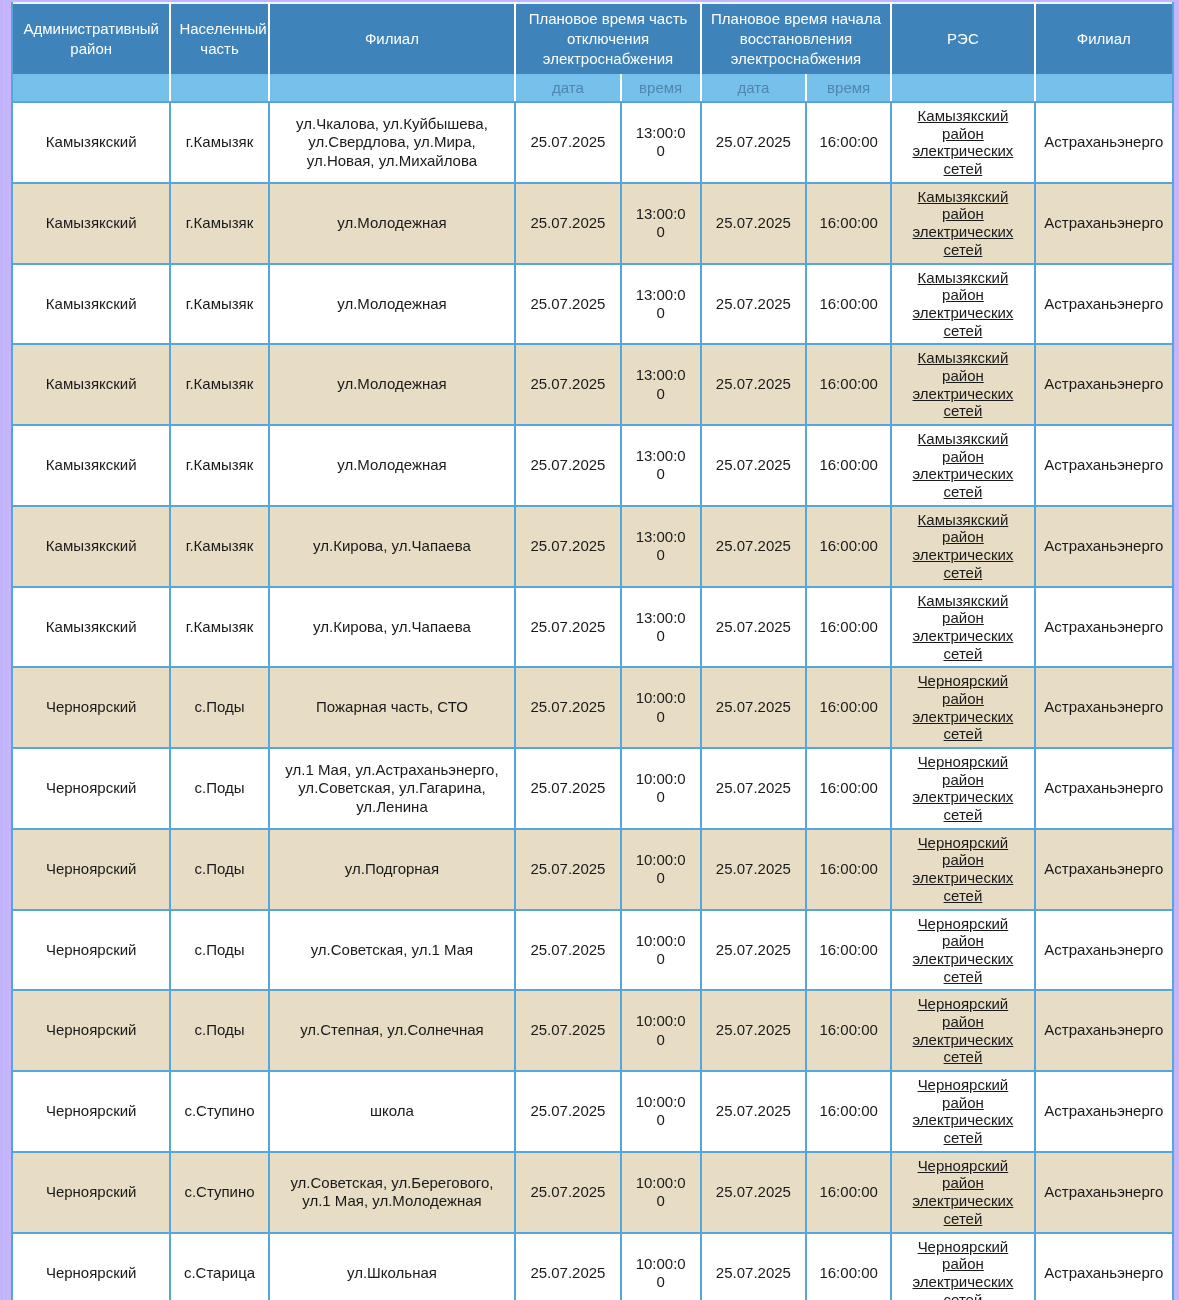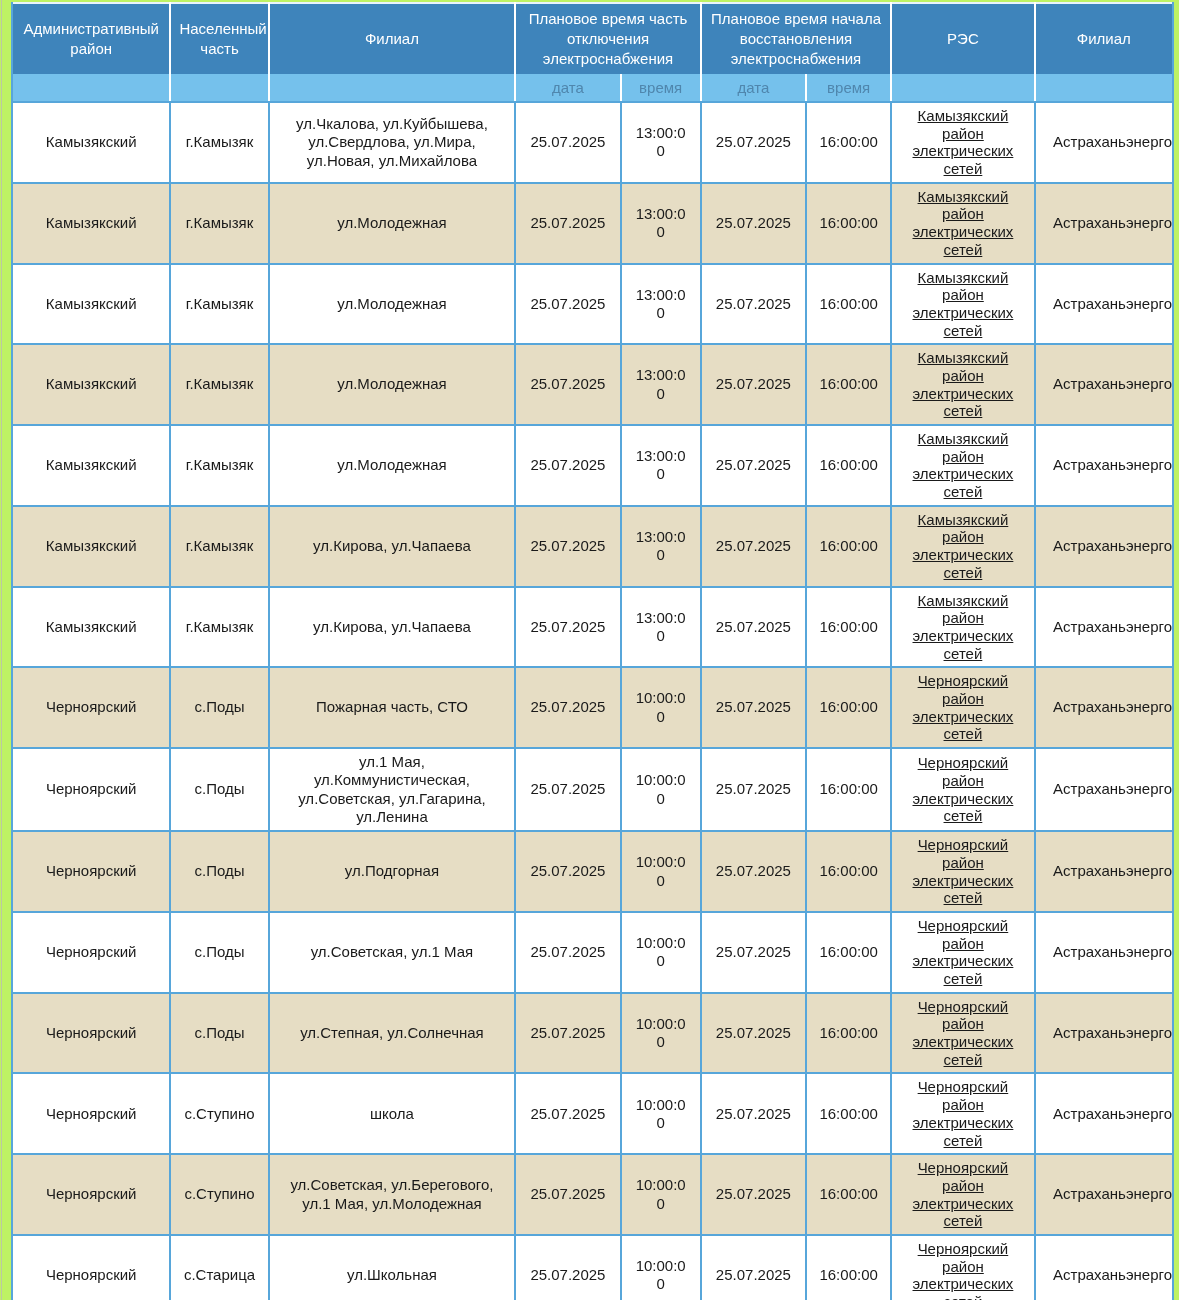--- a/index.html
+++ b/index.html
@@ -18,21 +18,21 @@
   html,body{background:#ffffff;}
   body{
     font-family:"Liberation Sans","DejaVu Sans",sans-serif;
     color:var(--body-text);
   }
   .page{
     position:relative;
     width:1179px;
     height:1300px;
     overflow:hidden;
-    background:#bef264;
+    background:#c4b5fd;
   }
   .page-edge-line{
     position:absolute;
     left:1px;top:0;
     width:1px;height:100%;
     background:var(--page-edge);
     opacity:.75;
   }
   table.schedule{
     position:absolute;
@@ -78,21 +78,21 @@
     line-height:1.22;
     text-align:center;
     vertical-align:middle;
     padding:4px 10px;
     height:80px;
     background:var(--row-bg);
     word-wrap:break-word;
   }
   tbody tr.alt td{background:var(--row-alt-bg);}
   tbody td.cell-res{padding:4px 12px;line-height:1.18;text-decoration:underline;}
-  tbody td.cell-branch{padding:4px 0;text-align:right;}
+  tbody td.cell-branch{padding:4px 0;}
 </style>
 </head>
 <body>
 
 <div class="page">
   <div class="page-edge-line"></div>
 
   <table class="schedule">
     <colgroup>
       <col style="width:158px">
@@ -212,21 +212,21 @@
     <td class="cell-outage-date">25.07.2025</td>
     <td class="cell-outage-time">10:00:00</td>
     <td class="cell-restore-date">25.07.2025</td>
     <td class="cell-restore-time">16:00:00</td>
     <td class="cell-res">Черноярский район электрических сетей</td>
     <td class="cell-branch">Астраханьэнерго</td>
   </tr>
         <tr>
     <td class="cell-district">Черноярский</td>
     <td class="cell-settlement">с.Поды</td>
-    <td class="cell-street">ул.1 Мая, ул.Коммунистическая, ул.Советская, ул.Гагарина, ул.Ленина</td>
+    <td class="cell-street">ул.1 Мая, ул.Астраханьэнерго, ул.Советская, ул.Гагарина, ул.Ленина</td>
     <td class="cell-outage-date">25.07.2025</td>
     <td class="cell-outage-time">10:00:00</td>
     <td class="cell-restore-date">25.07.2025</td>
     <td class="cell-restore-time">16:00:00</td>
     <td class="cell-res">Черноярский район электрических сетей</td>
     <td class="cell-branch">Астраханьэнерго</td>
   </tr>
         <tr class="alt">
     <td class="cell-district">Черноярский</td>
     <td class="cell-settlement">с.Поды</td>

